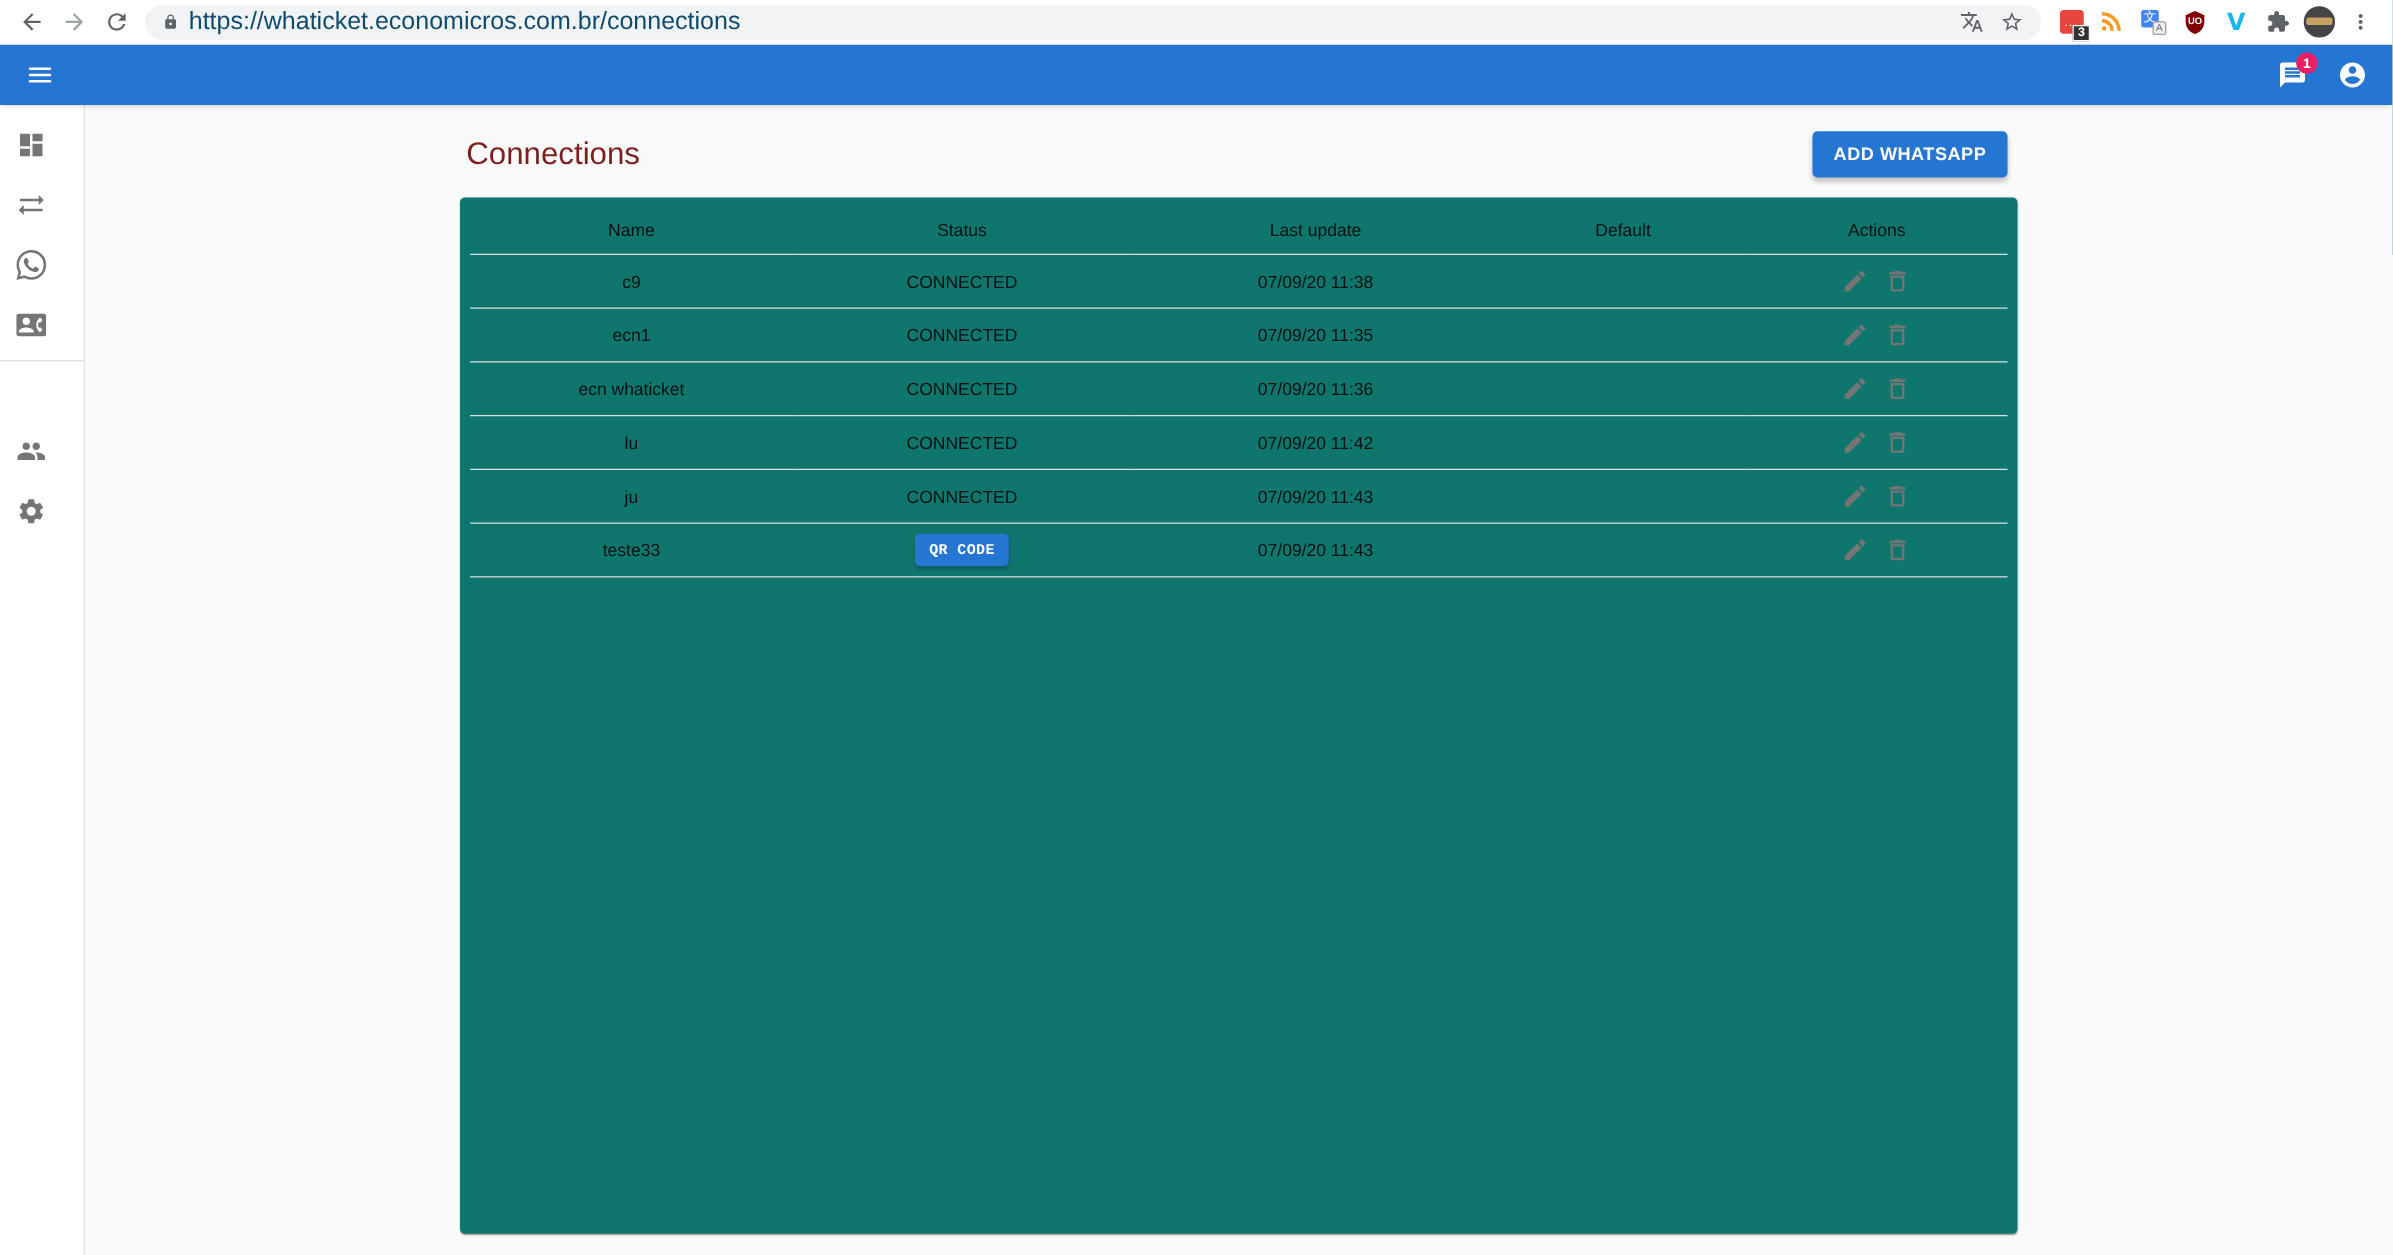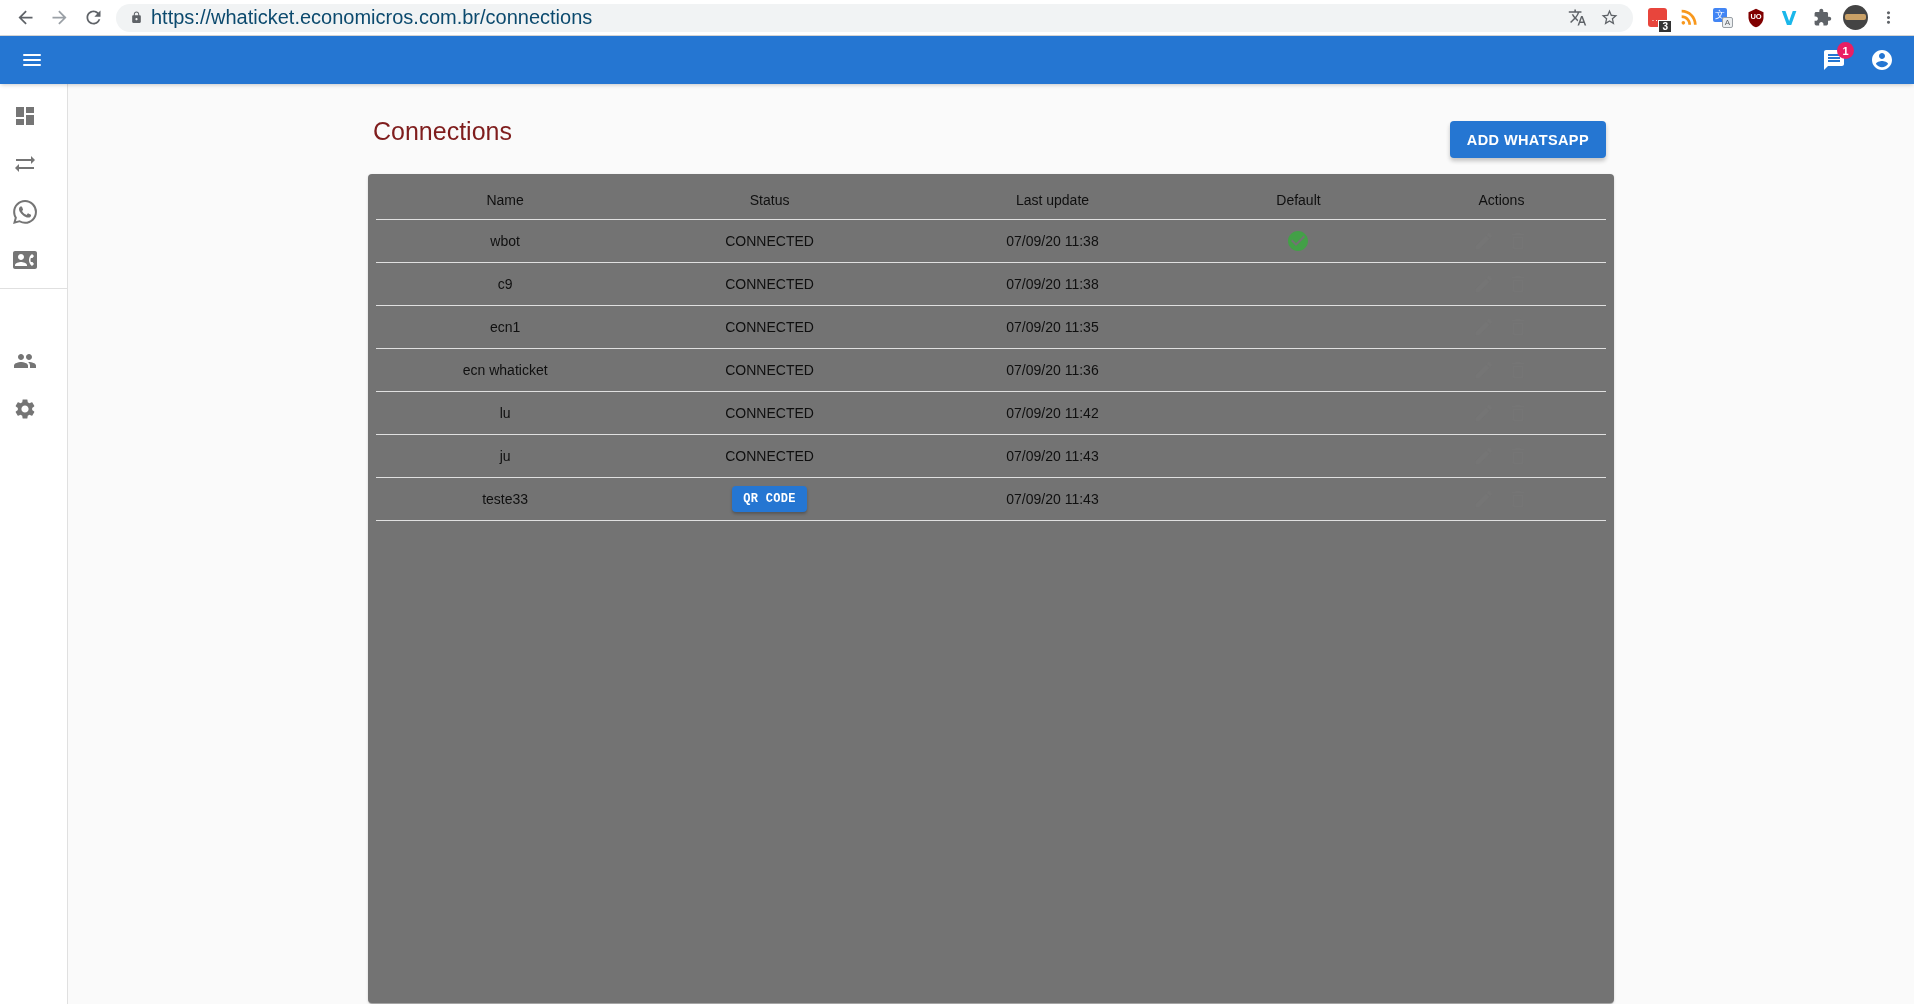--- a/index.html
+++ b/index.html
@@ -60,23 +60,23 @@
   .side-item svg { width:24px; height:24px; fill:#757575; }
   .side-divider { height:1px; background:#e0e0e0; margin:4px 0; }
   .side-subheader-space { height:44px; }
 
   .main { flex:1; overflow:hidden; }
   .container { width:1246px; margin:0 auto; padding-top:21px; }
   .page-head { display:flex; align-items:center; justify-content:space-between; padding:0 8px 0 5px; }
   .page-title { color:#7f1d1d; font-size:25px; font-weight:400; }
   .primary-btn { background:#2576d2; color:#fff; border:none; border-radius:4px; height:37px;
     padding:0 17px; font-size:14.5px; font-weight:bold; letter-spacing:.4px; cursor:pointer;
-    box-shadow:0 3px 4px rgba(0,0,0,.22); font-family:"Liberation Sans",sans-serif;margin-top:16px; }
-
-  .card { margin-top:16px; background:#737373; border-radius:4px; padding:8px; height:829px;
+    box-shadow:0 3px 4px rgba(0,0,0,.22); font-family:"Liberation Sans",sans-serif; }
+
+  .card { margin-top:16px; background:#0f766e; border-radius:4px; padding:8px; height:829px;
     box-shadow:0 1px 3px rgba(0,0,0,.12), 0 1px 1px rgba(0,0,0,.14), 0 2px 1px -1px rgba(0,0,0,.2); }
   table { width:100%; border-collapse:collapse; table-layout:fixed; }
   th { font-size:14px; font-weight:500; color:rgba(0,0,0,.87); text-align:center;
     height:37px; border-bottom:1px solid #e0e0e0; }
   td { font-size:14px; color:rgba(0,0,0,.87); text-align:center; height:43px;
     border-bottom:1px solid #e0e0e0; }
   col.c1{width:21%} col.c2{width:22%} col.c3{width:24%} col.c4{width:16%} col.c5{width:17%}
   .check-icon { width:24px; height:24px; fill:#43a047; vertical-align:middle; }
   .qr-button { background:#2576d2; color:#fff; border:none; border-radius:4px; padding:6px 11px;
     font-size:12px; font-weight:bold; letter-spacing:.3px; cursor:pointer;
@@ -240,45 +240,20 @@
           <thead>
               <tr>
                 <th>Name</th>
                 <th>Status</th>
                 <th>Last update</th>
                 <th>Default</th>
                 <th>Actions</th>
               </tr>
             </thead>
           <tbody>
-  <tr>
-    <td>wbot</td>
-    <td>
-      <span class="status-text">CONNECTED</span>
-      
-    </td>
-    <td>07/09/20 11:38</td>
-    <td>
-      <svg class="check-icon" viewBox="0 0 24 24">
-                    <path d="M12 2C6.48 2 2 6.48 2 12s4.48 10 10 10 10-4.48 10-10S17.52 2 12 2zm-2 15l-5-5 1.41-1.41L10 14.17l7.59-7.59L19 8l-9 9z"></path>
-                  </svg>
-    </td>
-    <td>
-      <button class="action-btn">
-        <svg viewBox="0 0 24 24">
-                      <path d="M3 17.25V21h3.75L17.81 9.94l-3.75-3.75L3 17.25zM20.71 7.04c.39-.39.39-1.02 0-1.41l-2.34-2.34c-.39-.39-1.02-.39-1.41 0l-1.83 1.83 3.75 3.75 1.83-1.83z"></path>
-                    </svg>
-      </button>
-      <button class="action-btn">
-        <svg viewBox="0 0 24 24">
-                      <path d="M6 19c0 1.1.9 2 2 2h8c1.1 0 2-.9 2-2V7H6v12zM8 9h8v10H8V9zm7.5-5l-1-1h-5l-1 1H5v2h14V4h-3.5z"></path>
-                    </svg>
-      </button>
-    </td>
-  </tr>
 
   <tr>
     <td>c9</td>
     <td>
       <span class="status-text">CONNECTED</span>
       
     </td>
     <td>07/09/20 11:38</td>
     <td>
       

